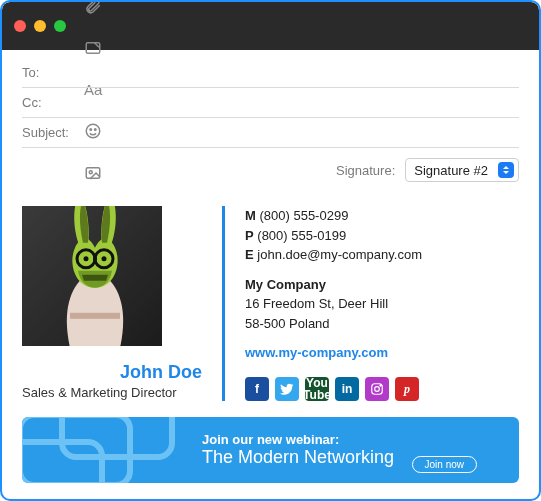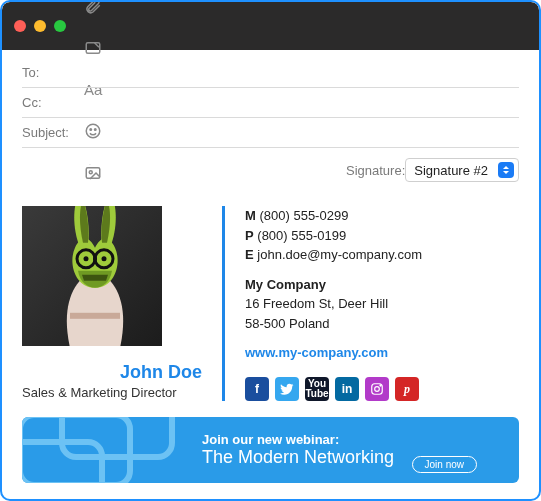--- a/index.html
+++ b/index.html
@@ -33,21 +33,21 @@
   .field-row {
     display: flex; align-items: center;
     border-bottom: 1px solid #dadada;
     height: 30px;
     font-size: 13px; color: #7a7a7a;
   }
   .field-row .lab { width: 60px; }
   .field-row input { border: 0; outline: 0; flex: 1; font-size: 13px; background: transparent; }
   .sig-row {
     display: flex; justify-content: flex-end; align-items: center;
-    padding: 10px 20px 0 20px; 
+    padding: 10px 20px 0 20px; gap: 10px;
     font-size: 13px; color: #7a7a7a;
   }
   .sig-select {
     border: 1px solid #cfcfcf; border-radius: 4px;
     padding: 3px 4px 3px 8px;
     display: flex; align-items: center; gap: 10px;
     font-size: 13px; color: #222;
   }
   .sel-knob {
     width: 16px; height: 16px; background: #1a7bf5; border-radius: 4px;
@@ -68,21 +68,21 @@
   .sig-divider { width: 3px; background: #1e87e8; }
   .sig-right { flex: 1; font-size: 13px; color: #222; line-height: 1.5; }
   .sig-right .row { white-space: nowrap; }
   .sig-right .b { font-weight: 700; }
   .company { margin-top: 10px; }
   .weblink { color: #1e87e8; font-weight: 700; margin-top: 10px; }
   .socials { display: flex; gap: 6px; margin-top: 14px; }
   .soc { width: 24px; height: 24px; border-radius: 4px; display: flex; align-items: center; justify-content: center; color: #fff; font-size: 12px; font-weight: 700; }
   .soc.fb { background: #1a4e9e; }
   .soc.tw { background: #35a7ef; }
-  .soc.yt { background: #0f172a; font-size: 10px; line-height: 1; text-align: center; }
+  .soc.yt { background: #14532d; font-size: 12px; line-height: 1; text-align: center; }
   .soc.li { background: #0369a1; font-size: 12px; }
   .soc.ig { background: #b23ac9; }
   .soc.pt { background: #d42626; font-family: Georgia, serif; font-style: italic; }
   .banner {
     margin: 8px 20px 16px 20px; height: 72px;
     background: #2a9be8; border-radius: 6px;
     position: relative; overflow: hidden; color: #fff;
     display: flex; align-items: center;
   }
   .banner svg.deco { position: absolute; left: -10px; top: -10px; }

